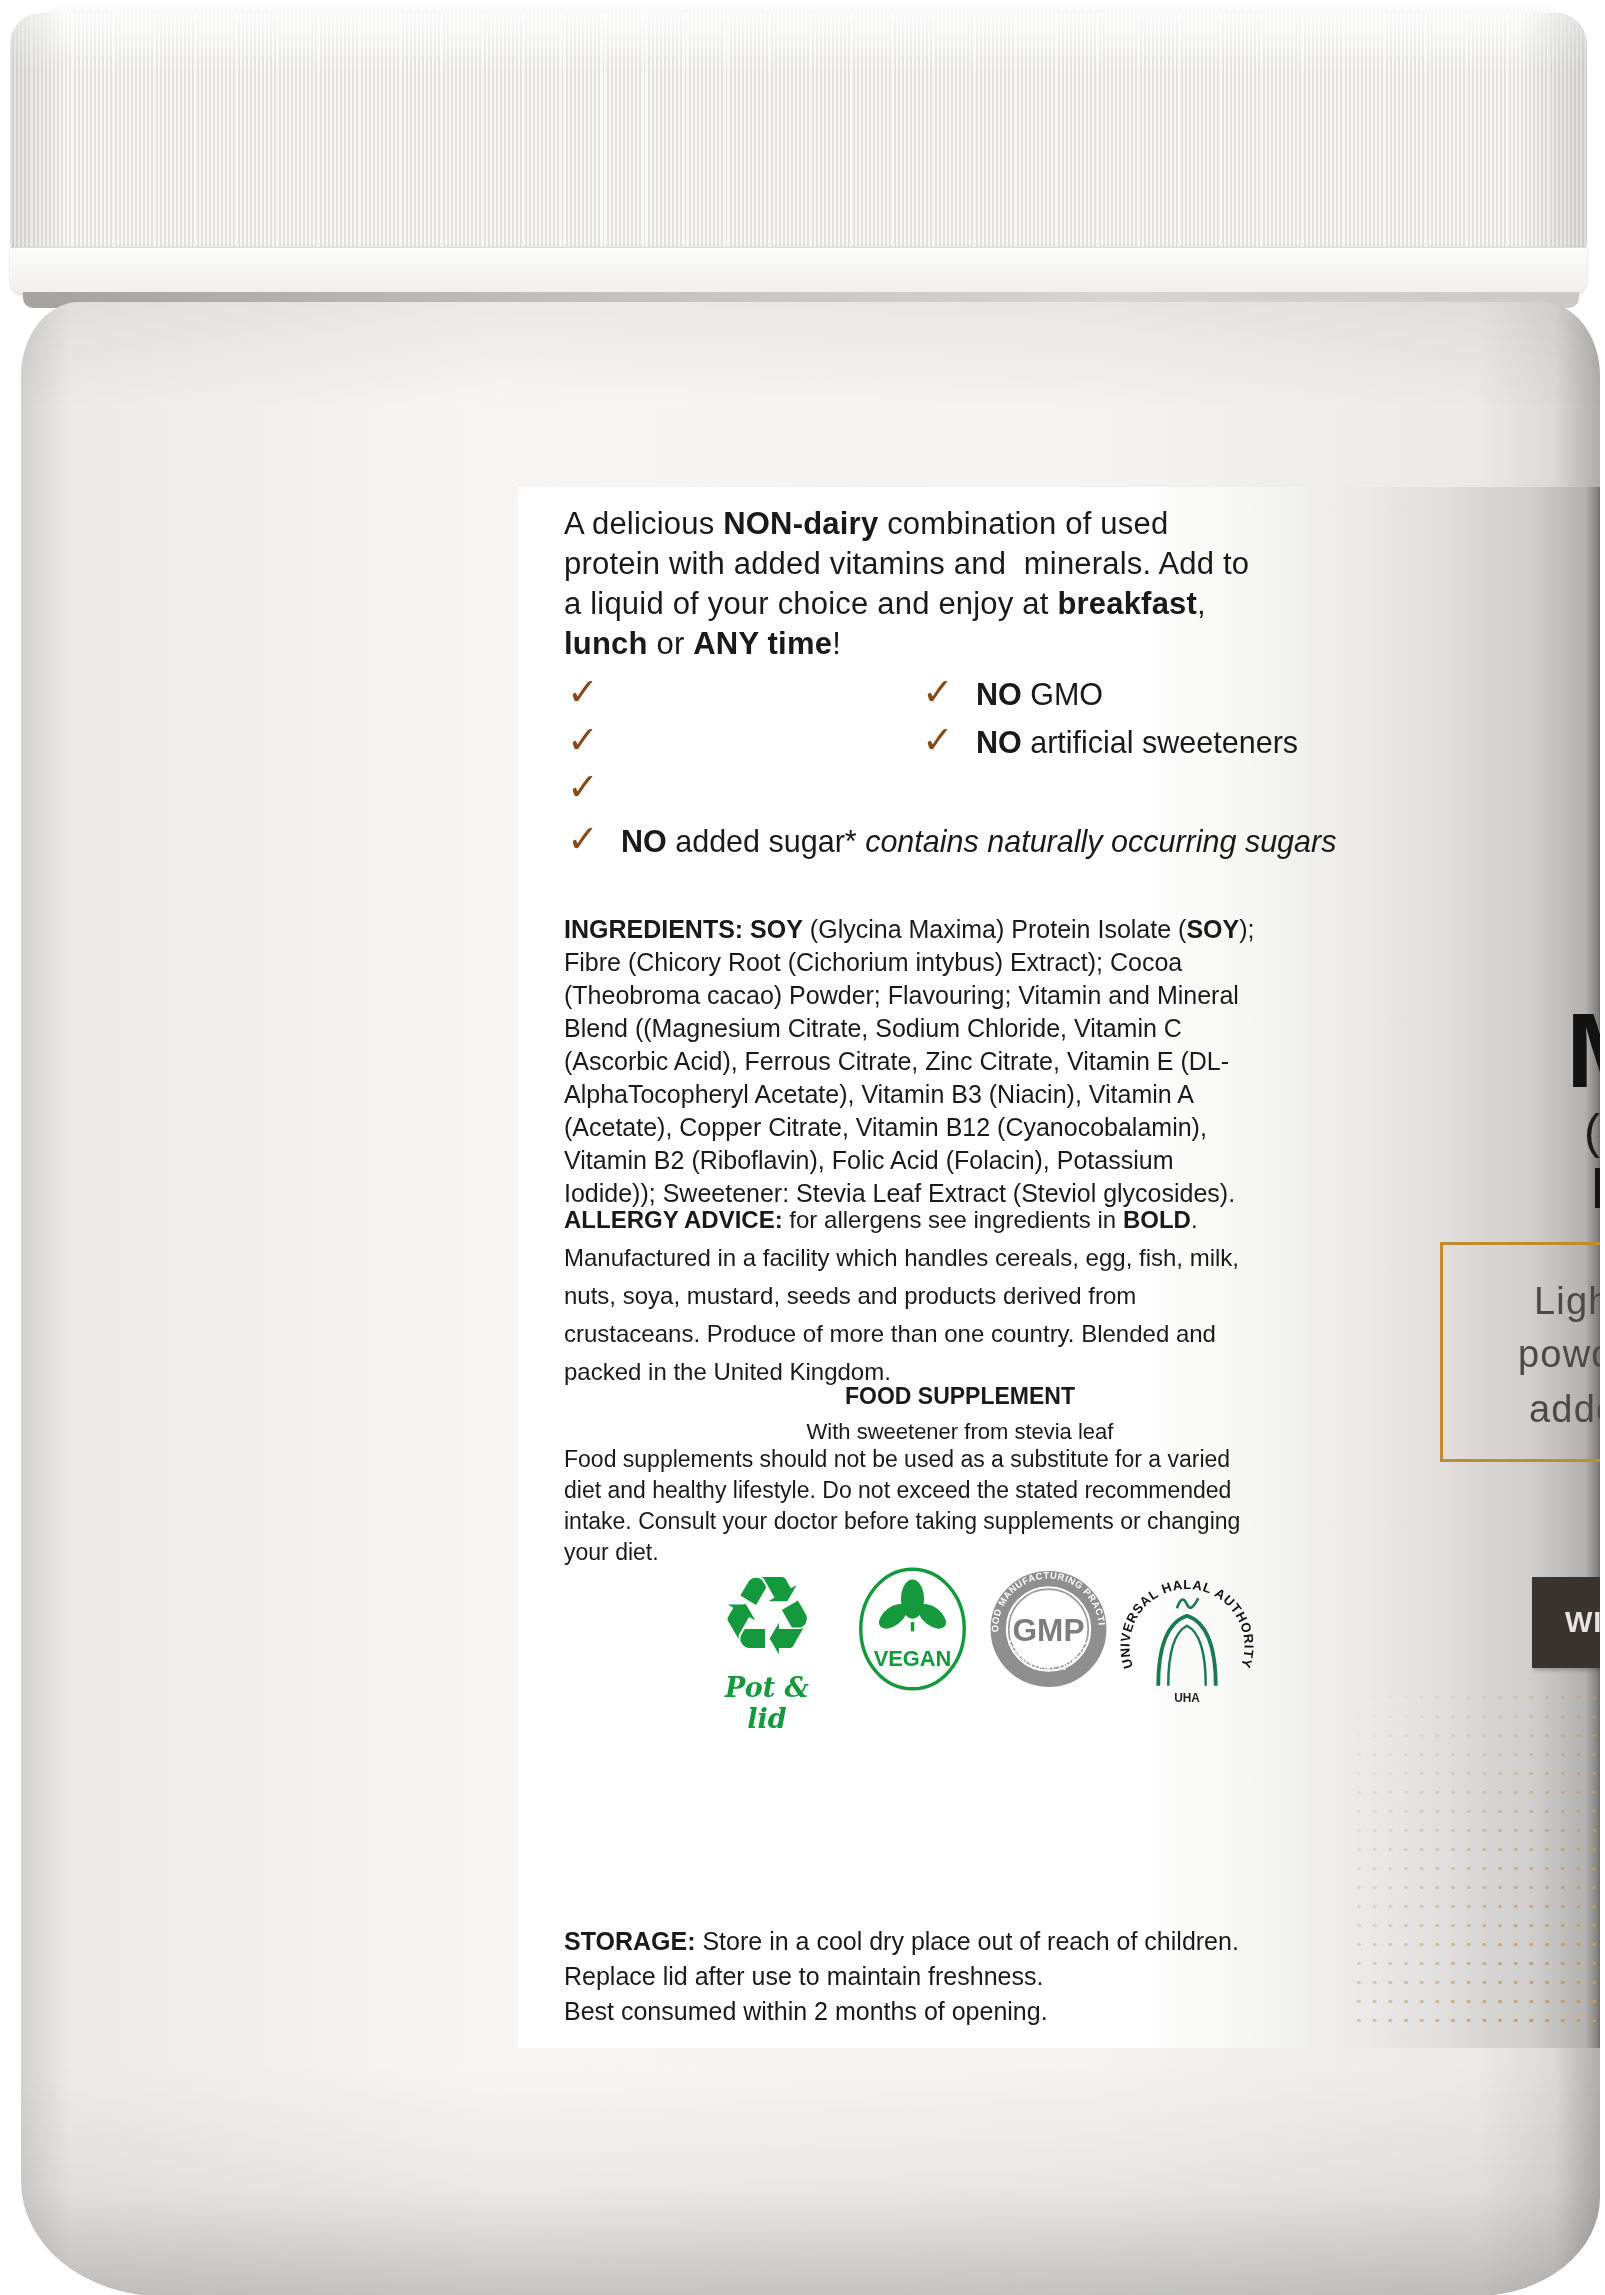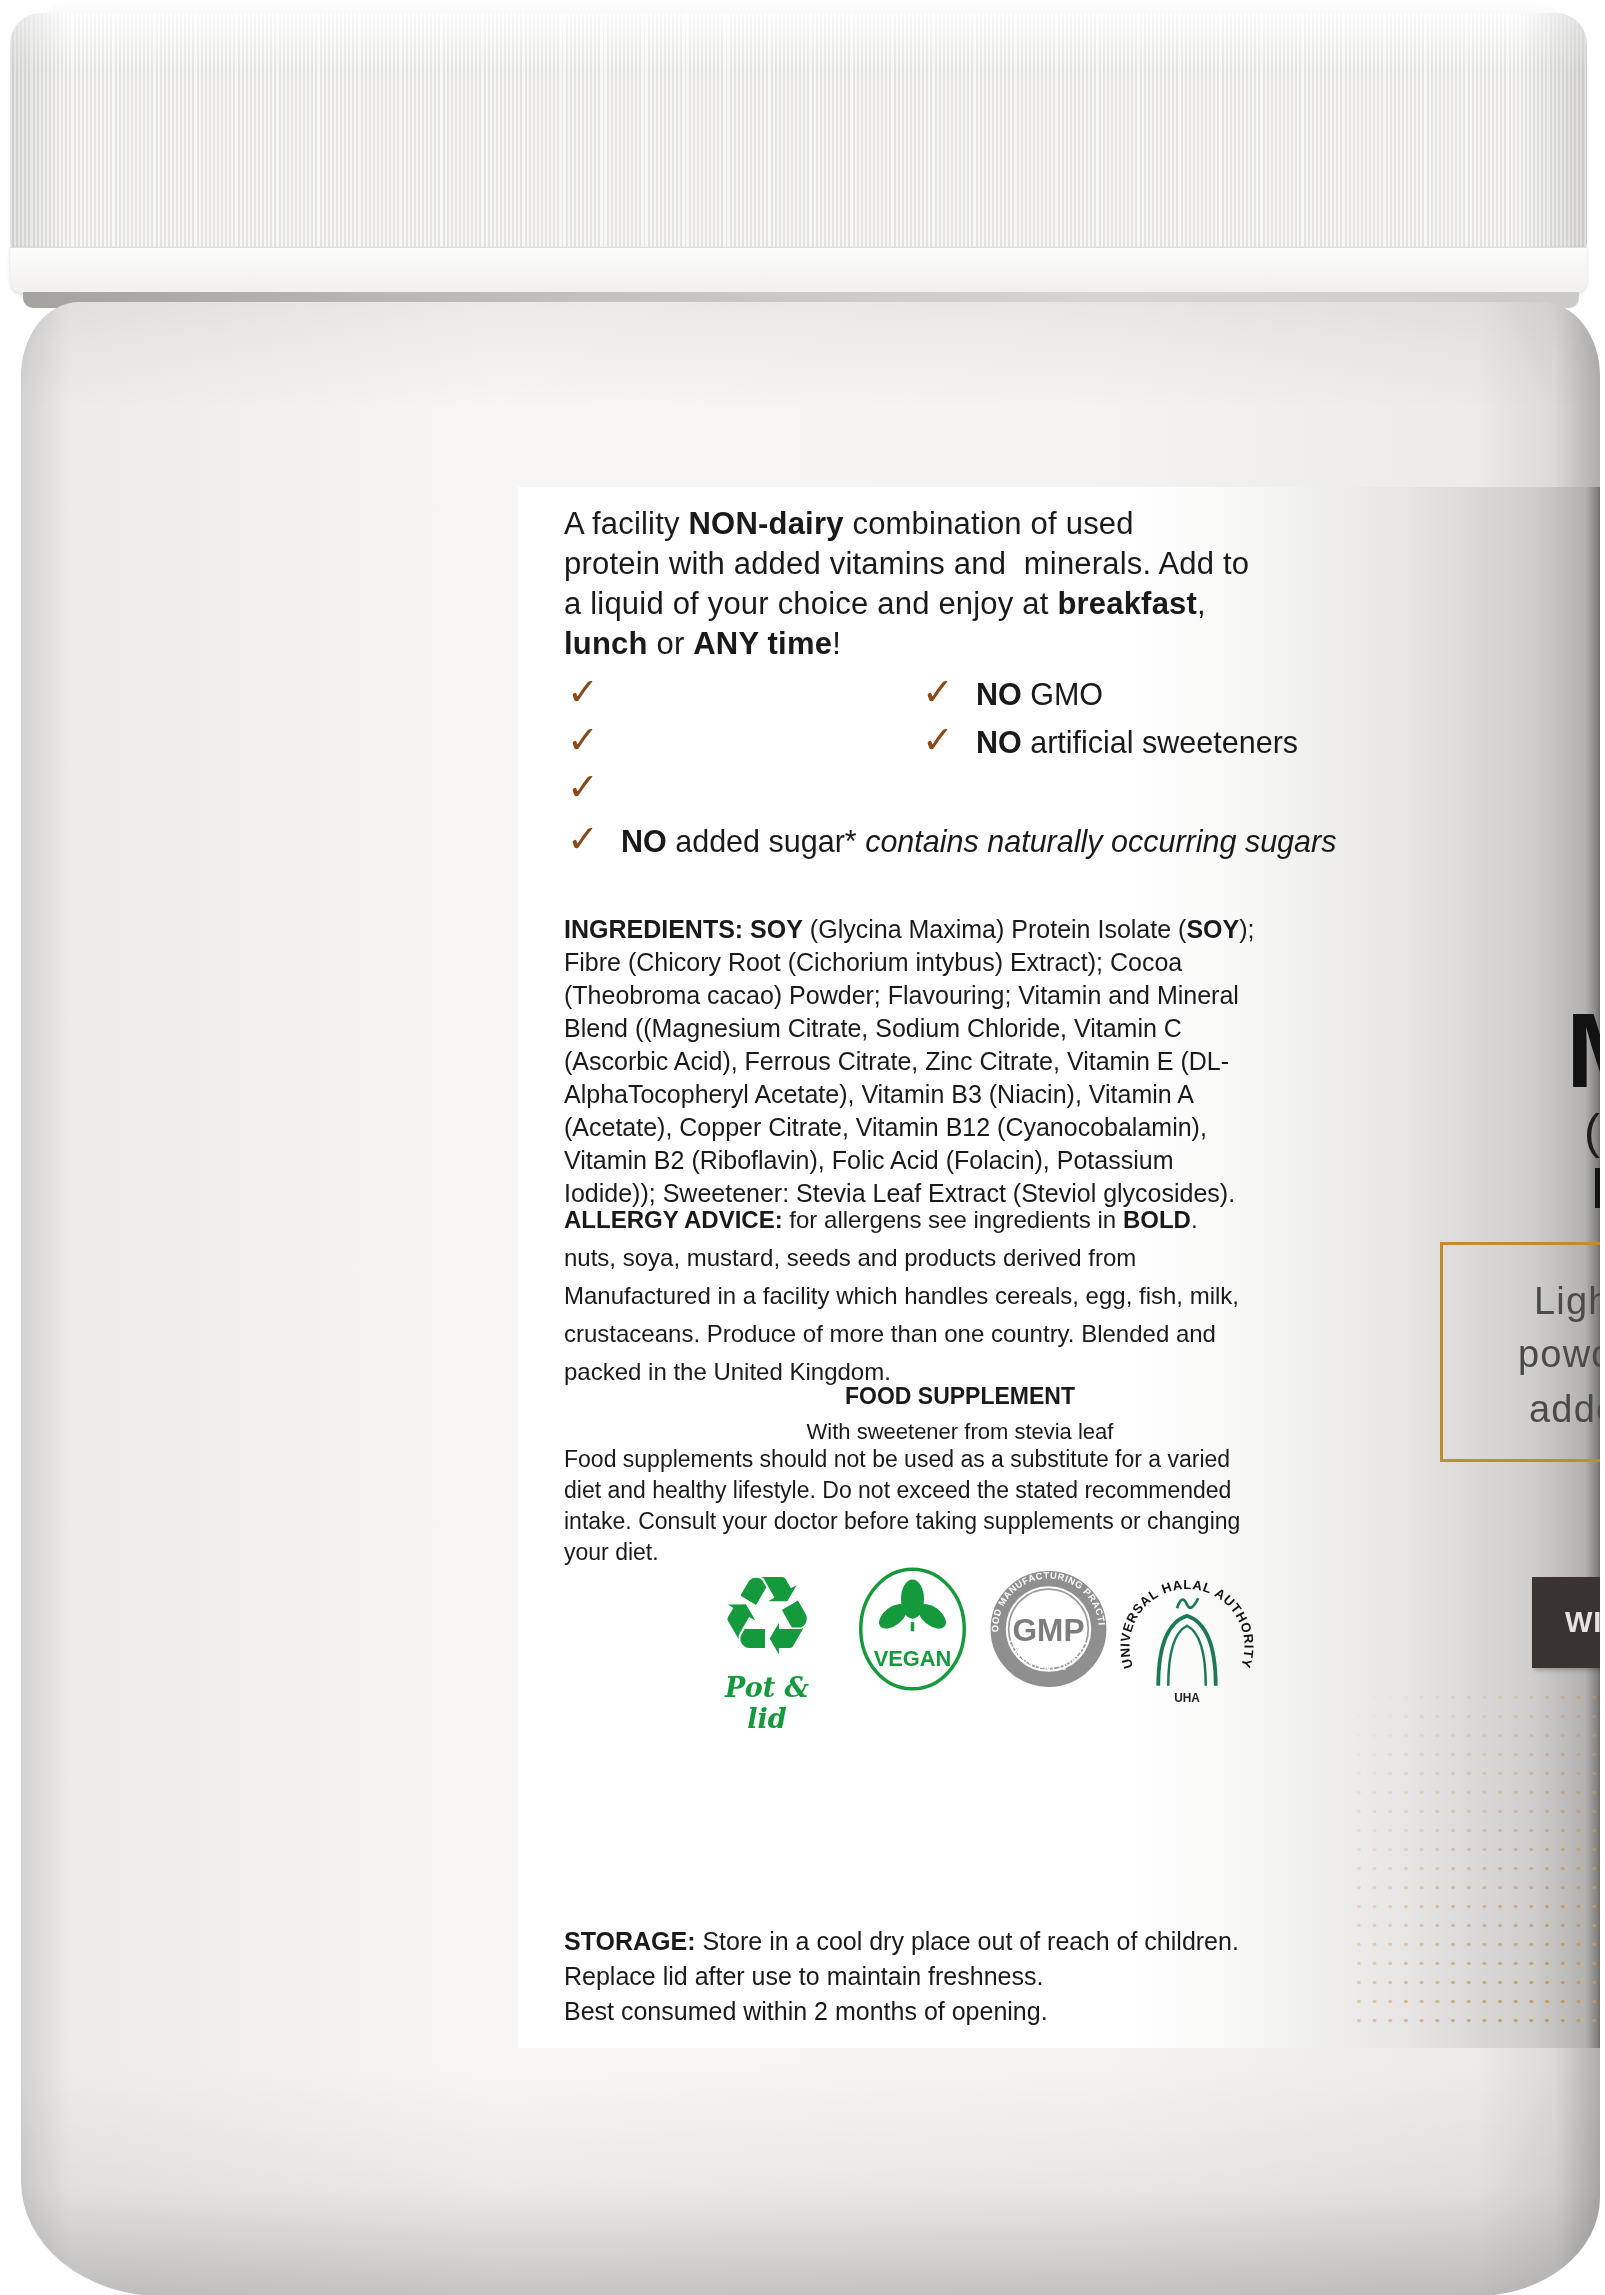--- a/index.html
+++ b/index.html
@@ -77,21 +77,21 @@
 
 <div class="abs lid-dome"></div>
 <div class="abs lid-ribs"></div>
 <div class="abs lid-band"></div>
 <div class="abs lid-gap"></div>
 <div class="abs tub-body"></div>
 
 <div class="abs back-label">
 
   <div class="abs desc rich">
-      <div class="tline"><span>A facility </span><span class="seg-b">NON-dairy</span><span> combination of used</span></div>
+      <div class="tline"><span>A delicious </span><span class="seg-b">NON-dairy</span><span> combination of used</span></div>
       <div class="tline">protein with added vitamins and  minerals. Add to</div>
       <div class="tline"><span>a liquid of your choice and enjoy at </span><span class="seg-b">breakfast</span><span>,</span></div>
       <div class="tline"><span class="seg-b">lunch</span><span> or </span><span class="seg-b">ANY time</span><span>!</span></div>
     </div>
 
   <div class="abs check-item ci-r1l">
     <span class="check-glyph">✓</span>
     <span class="check-text rich"><span></span></span>
   </div>
   <div class="abs check-item ci-r1r">
@@ -121,22 +121,22 @@
       <div class="tline">(Theobroma cacao) Powder; Flavouring; Vitamin and Mineral</div>
       <div class="tline">Blend ((Magnesium Citrate, Sodium Chloride, Vitamin C</div>
       <div class="tline">(Ascorbic Acid), Ferrous Citrate, Zinc Citrate, Vitamin E (DL-</div>
       <div class="tline">AlphaTocopheryl Acetate), Vitamin B3 (Niacin), Vitamin A</div>
       <div class="tline">(Acetate), Copper Citrate, Vitamin B12 (Cyanocobalamin),</div>
       <div class="tline">Vitamin B2 (Riboflavin), Folic Acid (Folacin), Potassium</div>
       <div class="tline">Iodide)); Sweetener: Stevia Leaf Extract (Steviol glycosides).</div>
     </div>
   <div class="abs allergy rich">
       <div class="tline"><span class="seg-b">ALLERGY ADVICE:</span><span> for allergens see ingredients in </span><span class="seg-b">BOLD</span><span>.</span></div>
+      <div class="tline">Manufactured in a facility which handles cereals, egg, fish, milk,</div>
       <div class="tline">nuts, soya, mustard, seeds and products derived from</div>
-      <div class="tline">Manufactured in a facility which handles cereals, egg, fish, milk,</div>
       <div class="tline">crustaceans. Produce of more than one country. Blended and</div>
       <div class="tline">packed in the United Kingdom.</div>
     </div>
 
   <div class="abs fs-title">FOOD SUPPLEMENT</div>
   <div class="abs fs-sub">With sweetener from stevia leaf</div>
   <div class="abs supplement rich">
       <div class="tline">Food supplements should not be used as a substitute for a varied</div>
       <div class="tline">diet and healthy lifestyle. Do not exceed the stated recommended</div>
       <div class="tline">intake. Consult your doctor before taking supplements or changing</div>

